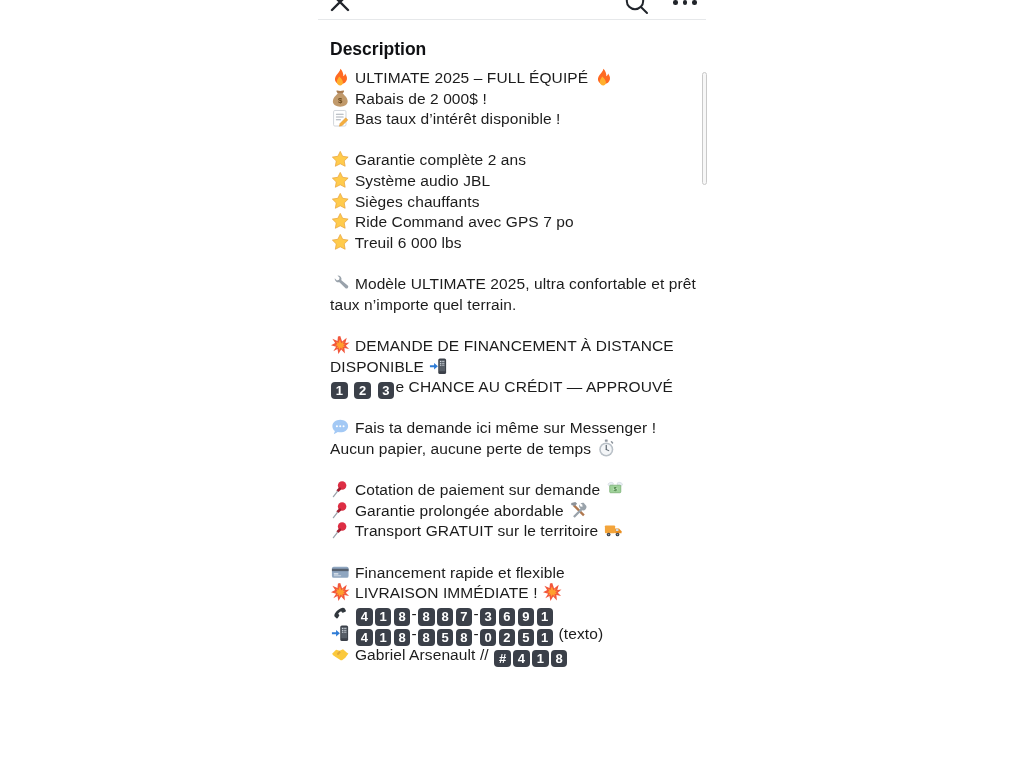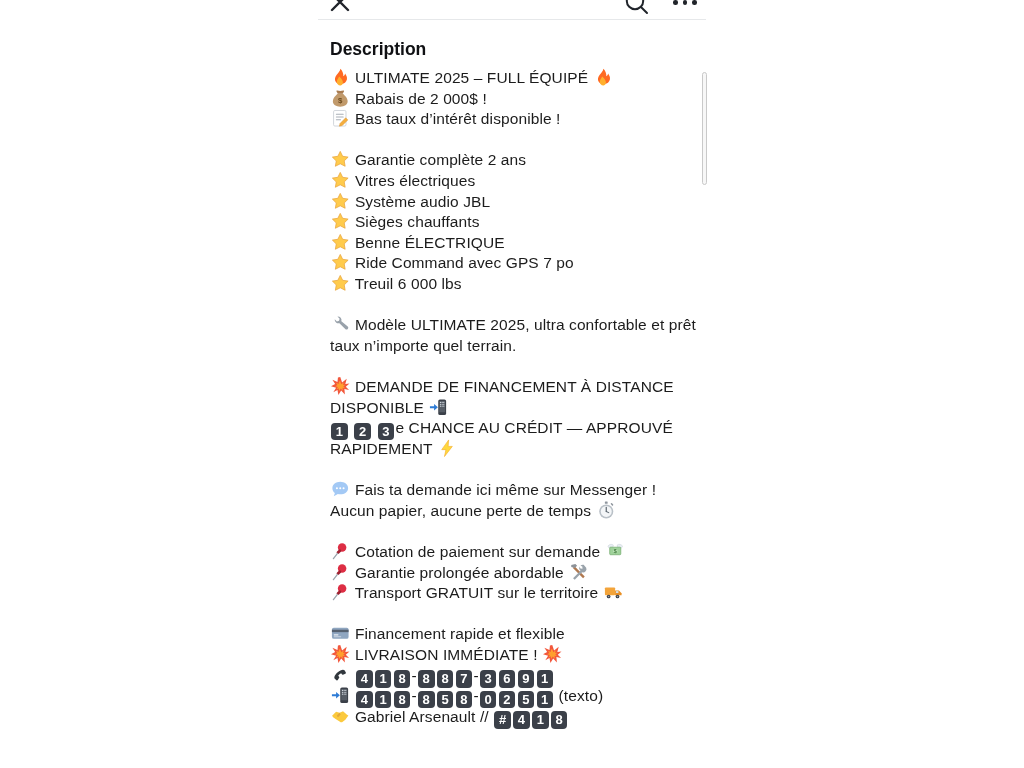--- a/index.html
+++ b/index.html
@@ -85,30 +85,24 @@
             <rect x="2.8" y="1.6" width="13.4" height="16.8" rx="1.4" fill="#fff" stroke="#c9ced4" stroke-width=".9"></rect>
             <path d="M5.8 5.6h7.4M5.8 8.6h7.4M5.8 11.6h4.5" stroke="#a9b0b7" stroke-width="1.1" stroke-linecap="round"></path>
             <path d="M9.8 15.6 15.9 9.5l2.3 2.3-6.1 6.1-3 .7z" fill="#f5ae3d" stroke="#d78f2a" stroke-width=".5"></path>
           </svg></span> Bas taux d’intérêt disponible !</div>
       <div class="ln">&nbsp;</div>
       <div class="ln"><span class="emj"><svg viewBox="0 0 20 20">
             <path d="M10 1.5l2.6 5.3 5.9.9-4.2 4.1 1 5.8L10 14.9l-5.3 2.7 1-5.8L1.5 7.7l5.9-.9z" fill="#ffcb4c" stroke="#e8a33d" stroke-width=".8"></path>
           </svg></span> Garantie complète 2 ans</div>
       <div class="ln"><span class="emj"><svg viewBox="0 0 20 20">
             <path d="M10 1.5l2.6 5.3 5.9.9-4.2 4.1 1 5.8L10 14.9l-5.3 2.7 1-5.8L1.5 7.7l5.9-.9z" fill="#ffcb4c" stroke="#e8a33d" stroke-width=".8"></path>
-          </svg></span> Vitres électriques</div>
-      <div class="ln"><span class="emj"><svg viewBox="0 0 20 20">
-            <path d="M10 1.5l2.6 5.3 5.9.9-4.2 4.1 1 5.8L10 14.9l-5.3 2.7 1-5.8L1.5 7.7l5.9-.9z" fill="#ffcb4c" stroke="#e8a33d" stroke-width=".8"></path>
           </svg></span> Système audio JBL</div>
       <div class="ln"><span class="emj"><svg viewBox="0 0 20 20">
             <path d="M10 1.5l2.6 5.3 5.9.9-4.2 4.1 1 5.8L10 14.9l-5.3 2.7 1-5.8L1.5 7.7l5.9-.9z" fill="#ffcb4c" stroke="#e8a33d" stroke-width=".8"></path>
           </svg></span> Sièges chauffants</div>
-      <div class="ln"><span class="emj"><svg viewBox="0 0 20 20">
-            <path d="M10 1.5l2.6 5.3 5.9.9-4.2 4.1 1 5.8L10 14.9l-5.3 2.7 1-5.8L1.5 7.7l5.9-.9z" fill="#ffcb4c" stroke="#e8a33d" stroke-width=".8"></path>
-          </svg></span> Benne ÉLECTRIQUE</div>
       <div class="ln"><span class="emj"><svg viewBox="0 0 20 20">
             <path d="M10 1.5l2.6 5.3 5.9.9-4.2 4.1 1 5.8L10 14.9l-5.3 2.7 1-5.8L1.5 7.7l5.9-.9z" fill="#ffcb4c" stroke="#e8a33d" stroke-width=".8"></path>
           </svg></span> Ride Command avec GPS 7 po</div>
       <div class="ln"><span class="emj"><svg viewBox="0 0 20 20">
             <path d="M10 1.5l2.6 5.3 5.9.9-4.2 4.1 1 5.8L10 14.9l-5.3 2.7 1-5.8L1.5 7.7l5.9-.9z" fill="#ffcb4c" stroke="#e8a33d" stroke-width=".8"></path>
           </svg></span> Treuil 6 000 lbs</div>
       <div class="ln">&nbsp;</div>
       <div class="ln"><span class="emj"><svg viewBox="0 0 20 20">
             <g transform="scale(-1,1) translate(-20,0)">
               <path d="M8.8 6.7A4 4 0 0 1 13 1.6L10.7 4l.6 2.3 2.3.6 2.4-2.3a4 4 0 0 1-5.1 4.2l-6.3 6.3a1.9 1.9 0 1 1-2.7-2.7z" fill="#99a2ab"></path>
@@ -130,23 +124,20 @@
               <circle cx="16" cy="4.8" r=".65"></circle>
               <circle cx="12.4" cy="6.8" r=".65"></circle>
               <circle cx="14.2" cy="6.8" r=".65"></circle>
               <circle cx="16" cy="6.8" r=".65"></circle>
               <circle cx="12.4" cy="8.8" r=".65"></circle>
               <circle cx="14.2" cy="8.8" r=".65"></circle>
               <circle cx="16" cy="8.8" r=".65"></circle>
             </g>
           </svg></span></div>
       <div class="ln"><span class="kc">1</span> <span class="kc">2</span> <span class="kc">3</span>e CHANCE AU CRÉDIT — APPROUVÉ</div>
-      <div class="ln">RAPIDEMENT <span class="emj"><svg viewBox="0 0 20 20">
-            <path d="M11.5 1 4 11.5h4.5L7 19l8.5-11H11z" fill="#ffd83d" stroke="#f5a623" stroke-width=".6"></path>
-          </svg></span></div>
       <div class="ln">&nbsp;</div>
       <div class="ln"><span class="emj"><svg viewBox="0 0 20 20">
             <path d="M10 2c4.7 0 8.5 3 8.5 6.8S14.7 15.5 10 15.5c-.9 0-1.8-.1-2.6-.3L3 17.5l1.2-3.4C2.6 12.9 1.5 11 1.5 8.8 1.5 5 5.3 2 10 2z" fill="#a3c9f5"></path>
             <g fill="#fff">
               <circle cx="6.4" cy="8.9" r="1.1"></circle>
               <circle cx="10" cy="8.9" r="1.1"></circle>
               <circle cx="13.6" cy="8.9" r="1.1"></circle>
             </g>
           </svg></span> Fais ta demande ici même sur Messenger !</div>
       <div class="ln">Aucun papier, aucune perte de temps <span class="emj"><svg viewBox="0 0 20 20">

